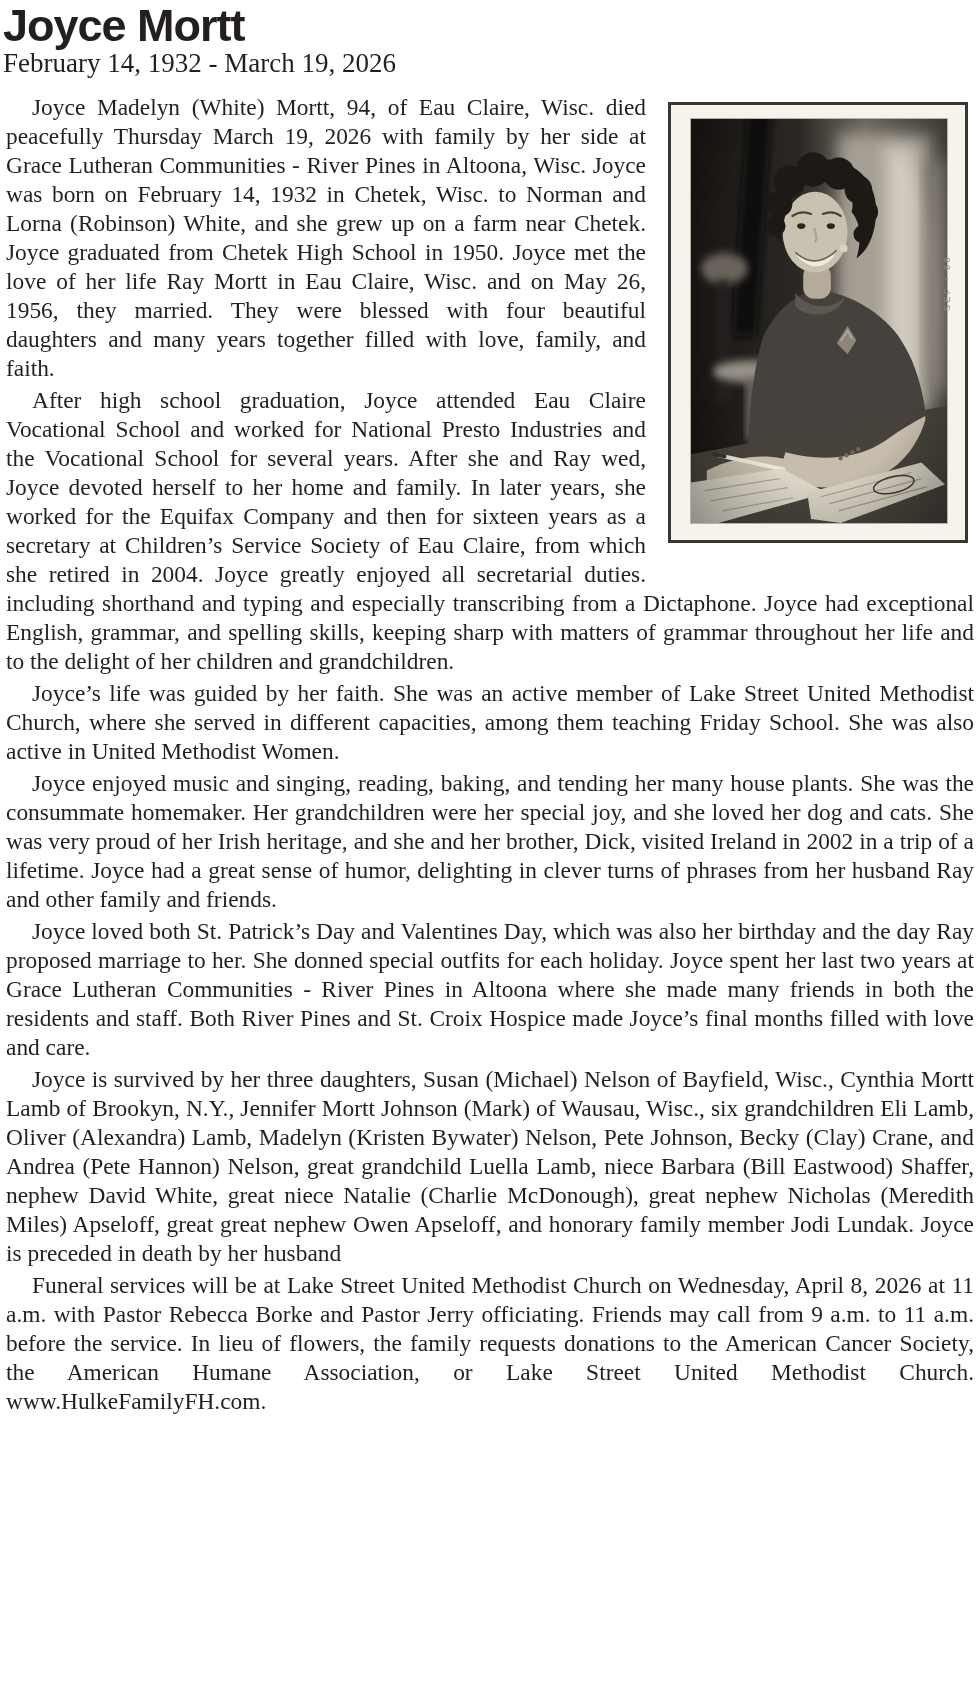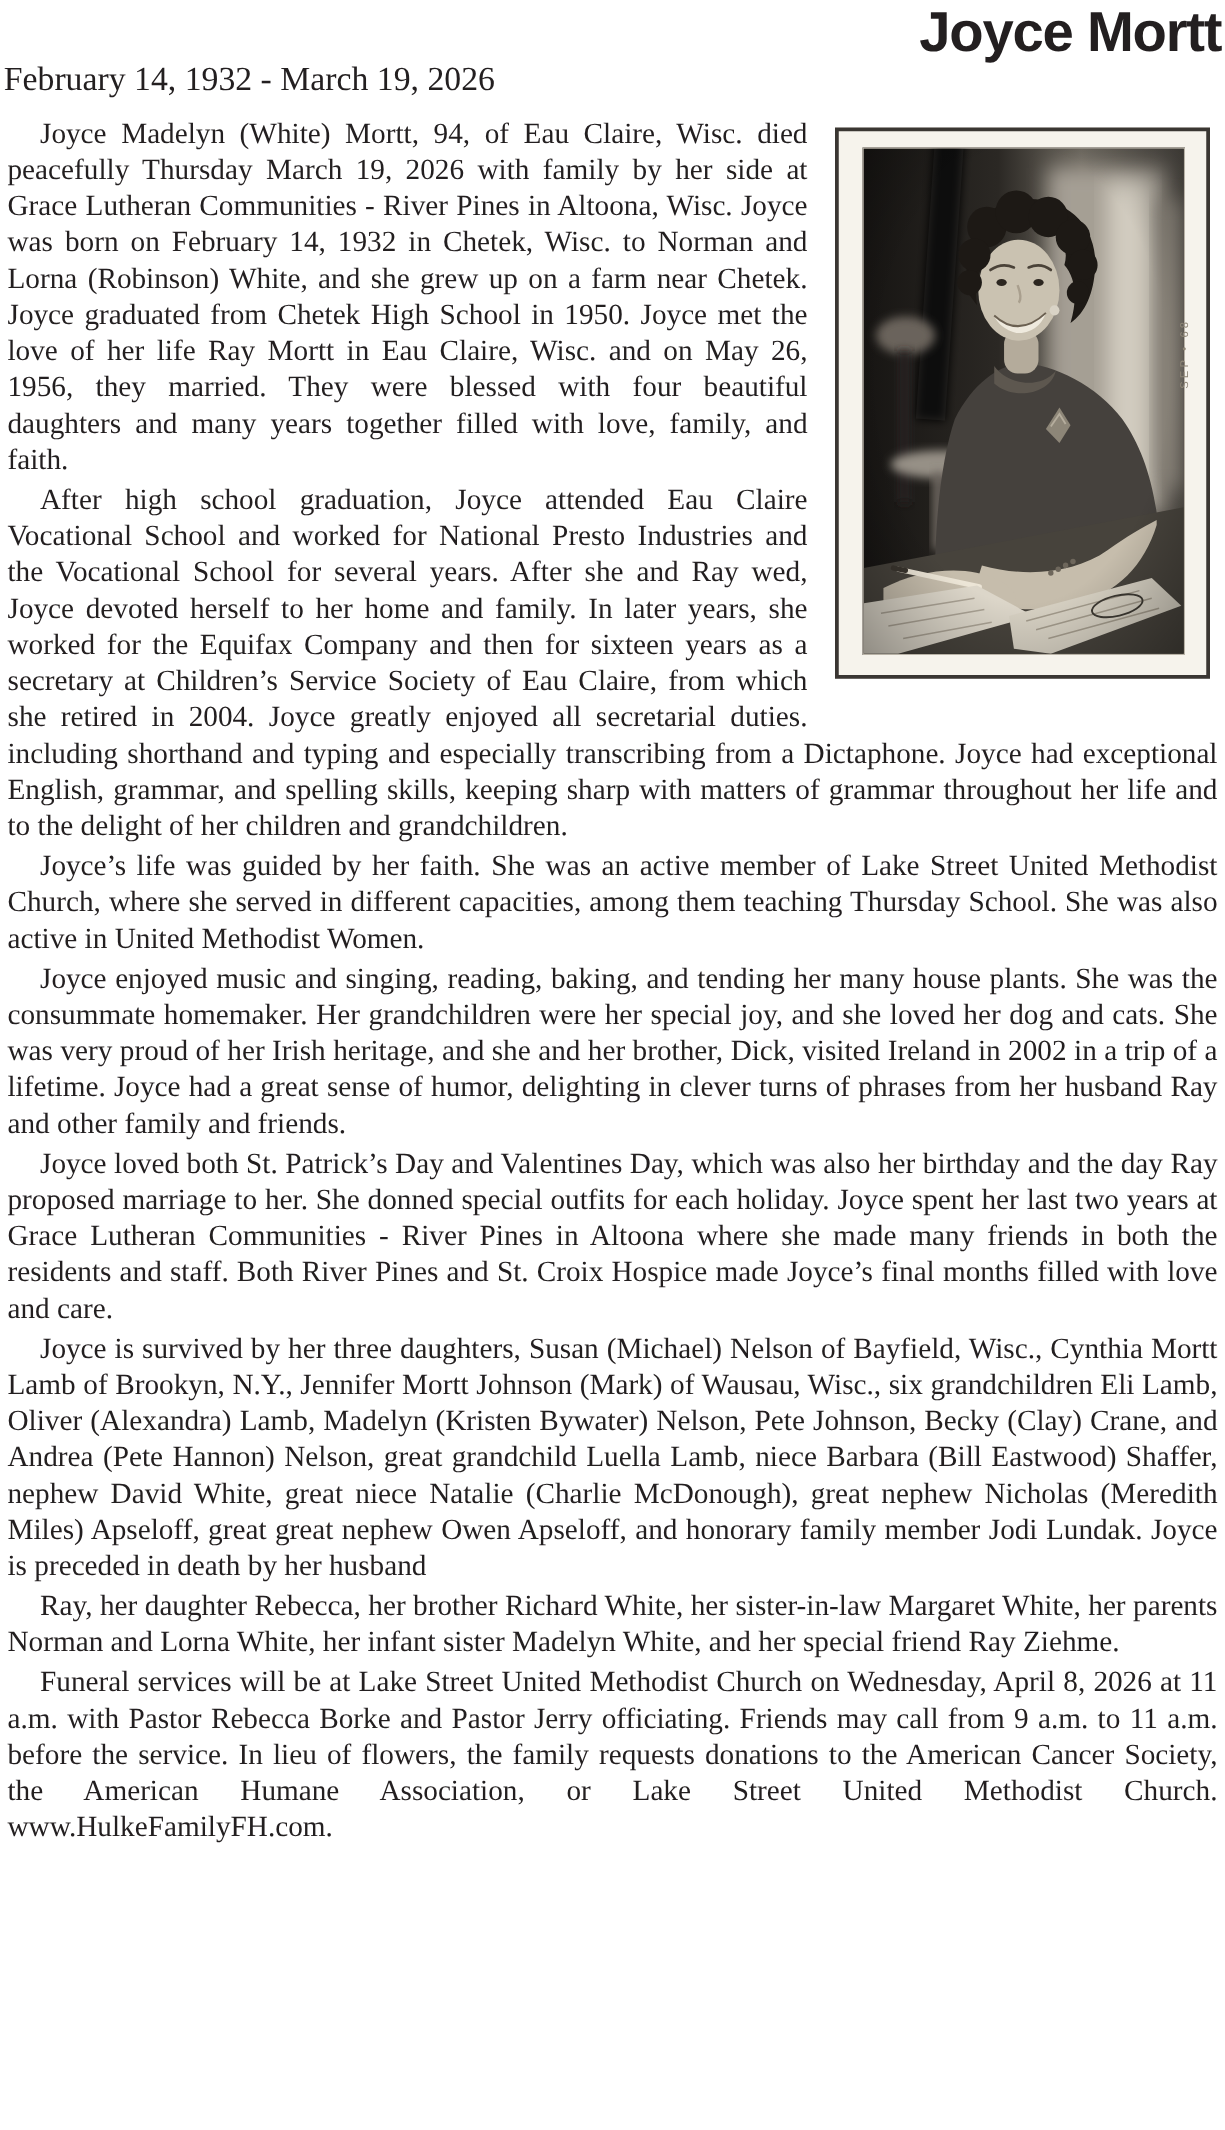--- a/index.html
+++ b/index.html
@@ -15,21 +15,21 @@
     width: 974px;
     margin: 0 auto;
     padding: 2px 0 0 0;
   }
   .obit-name {
     margin: 0;
     font-family: "Liberation Sans", sans-serif;
     font-weight: 700;
     font-size: 45px;
     line-height: 47px;
-    text-align: right;
+    text-align: left;
     letter-spacing: -1px;
     color: #231f20;
   }
   .obit-dates {
     margin: 0 0 15px 0;
     font-family: "Liberation Serif", serif;
     font-weight: 400;
     font-size: 27px;
     line-height: 29px;
     text-align: left;
@@ -178,20 +178,19 @@
           <ellipse cx="206" cy="362" rx="21" ry="8" fill="none" stroke="#3e3a33" stroke-width="1.5" transform="rotate(-13 206 362)"></ellipse>
 
           <rect width="260" height="400" fill="url(#vig)"></rect>
         </svg>
       </div>
       <div class="photo-stamp">SEP • 68</div>
     </div>
 
     <p>Joyce Madelyn (White) Mortt, 94, of Eau Claire, Wisc. died peacefully Thursday March 19, 2026 with family by her side at Grace Lutheran Communities - River Pines in Altoona, Wisc. Joyce was born on February 14, 1932 in Chetek, Wisc. to Norman and Lorna (Robinson) White, and she grew up on a farm near Chetek. Joyce graduated from Chetek High School in 1950. Joyce met the love of her life Ray Mortt in Eau Claire, Wisc. and on May 26, 1956, they married. They were blessed with four beautiful daughters and many years together filled with love, family, and faith.</p>
     <p>After high school graduation, Joyce attended Eau Claire Vocational School and worked for National Presto Industries and the Vocational School for several years. After she and Ray wed, Joyce devoted herself to her home and family. In later years, she worked for the Equifax Company and then for sixteen years as a secretary at Children’s Service Society of Eau Claire, from which she retired in 2004. Joyce greatly enjoyed all secretarial duties. including shorthand and typing and especially transcribing from a Dictaphone. Joyce had exceptional English, grammar, and spelling skills, keeping sharp with matters of grammar throughout her life and to the delight of her children and grandchildren.</p>
-    <p>Joyce’s life was guided by her faith. She was an active member of Lake Street United Methodist Church, where she served in different capacities, among them teaching Thursday School. She was also active in United Methodist Women.</p>
+    <p>Joyce’s life was guided by her faith. She was an active member of Lake Street United Methodist Church, where she served in different capacities, among them teaching Friday School. She was also active in United Methodist Women.</p>
     <p>Joyce enjoyed music and singing, reading, baking, and tending her many house plants. She was the consummate homemaker. Her grandchildren were her special joy, and she loved her dog and cats. She was very proud of her Irish heritage, and she and her brother, Dick, visited Ireland in 2002 in a trip of a lifetime. Joyce had a great sense of humor, delighting in clever turns of phrases from her husband Ray and other family and friends.</p>
     <p>Joyce loved both St. Patrick’s Day and Valentines Day, which was also her birthday and the day Ray proposed marriage to her. She donned special outfits for each holiday. Joyce spent her last two years at Grace Lutheran Communities - River Pines in Altoona where she made many friends in both the residents and staff. Both River Pines and St. Croix Hospice made Joyce’s final months filled with love and care.</p>
     <p>Joyce is survived by her three daughters, Susan (Michael) Nelson of Bayfield, Wisc., Cynthia Mortt Lamb of Brookyn, N.Y., Jennifer Mortt Johnson (Mark) of Wausau, Wisc., six grandchildren Eli Lamb, Oliver (Alexandra) Lamb, Madelyn (Kristen Bywater) Nelson, Pete Johnson, Becky (Clay) Crane, and Andrea (Pete Hannon) Nelson, great grandchild Luella Lamb, niece Barbara (Bill Eastwood) Shaffer, nephew David White, great niece Natalie (Charlie McDonough), great nephew Nicholas (Meredith Miles) Apseloff, great great nephew Owen Apseloff, and honorary family member Jodi Lundak. Joyce is preceded in death by her husband</p>
-    <p>Ray, her daughter Rebecca, her brother Richard White, her sister-in-law Margaret White, her parents Norman and Lorna White, her infant sister Madelyn White, and her special friend Ray Ziehme.</p>
     <p>Funeral services will be at Lake Street United Methodist Church on Wednesday, April 8, 2026 at 11 a.m. with Pastor Rebecca Borke and Pastor Jerry officiating. Friends may call from 9 a.m. to 11 a.m. before the service. In lieu of flowers, the family requests donations to the American Cancer Society, the American Humane Association, or Lake Street United Methodist Church. www.HulkeFamilyFH.com.</p>
   </div>
 </div>
 
 </body></html>

